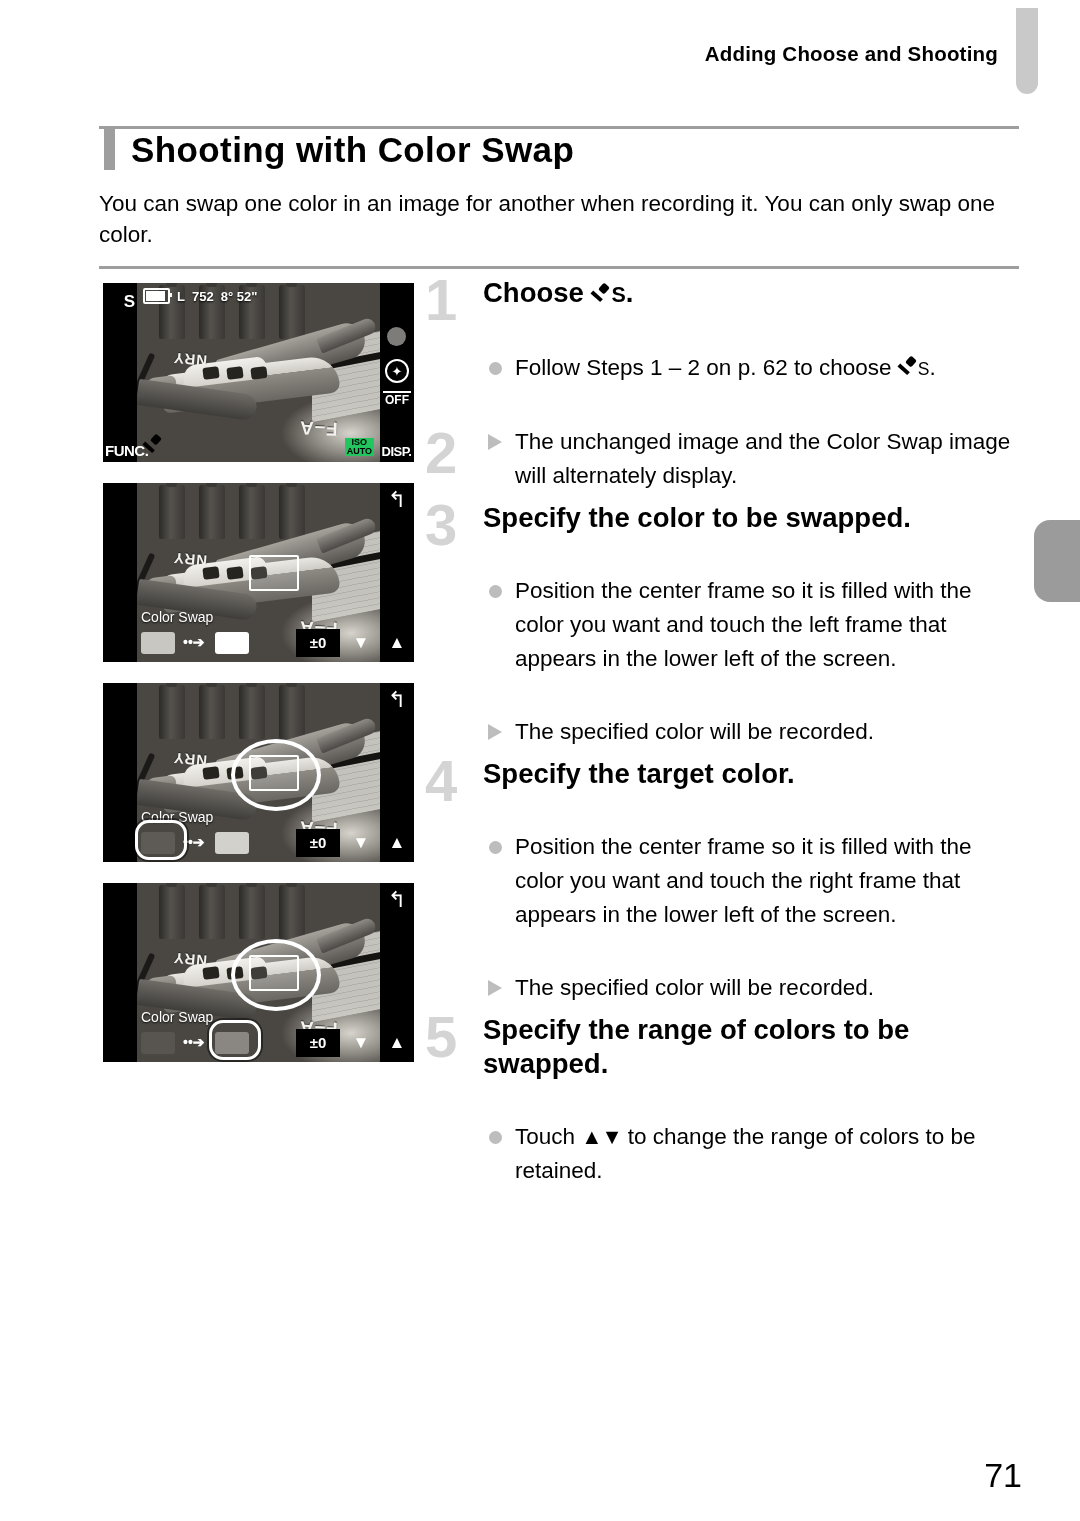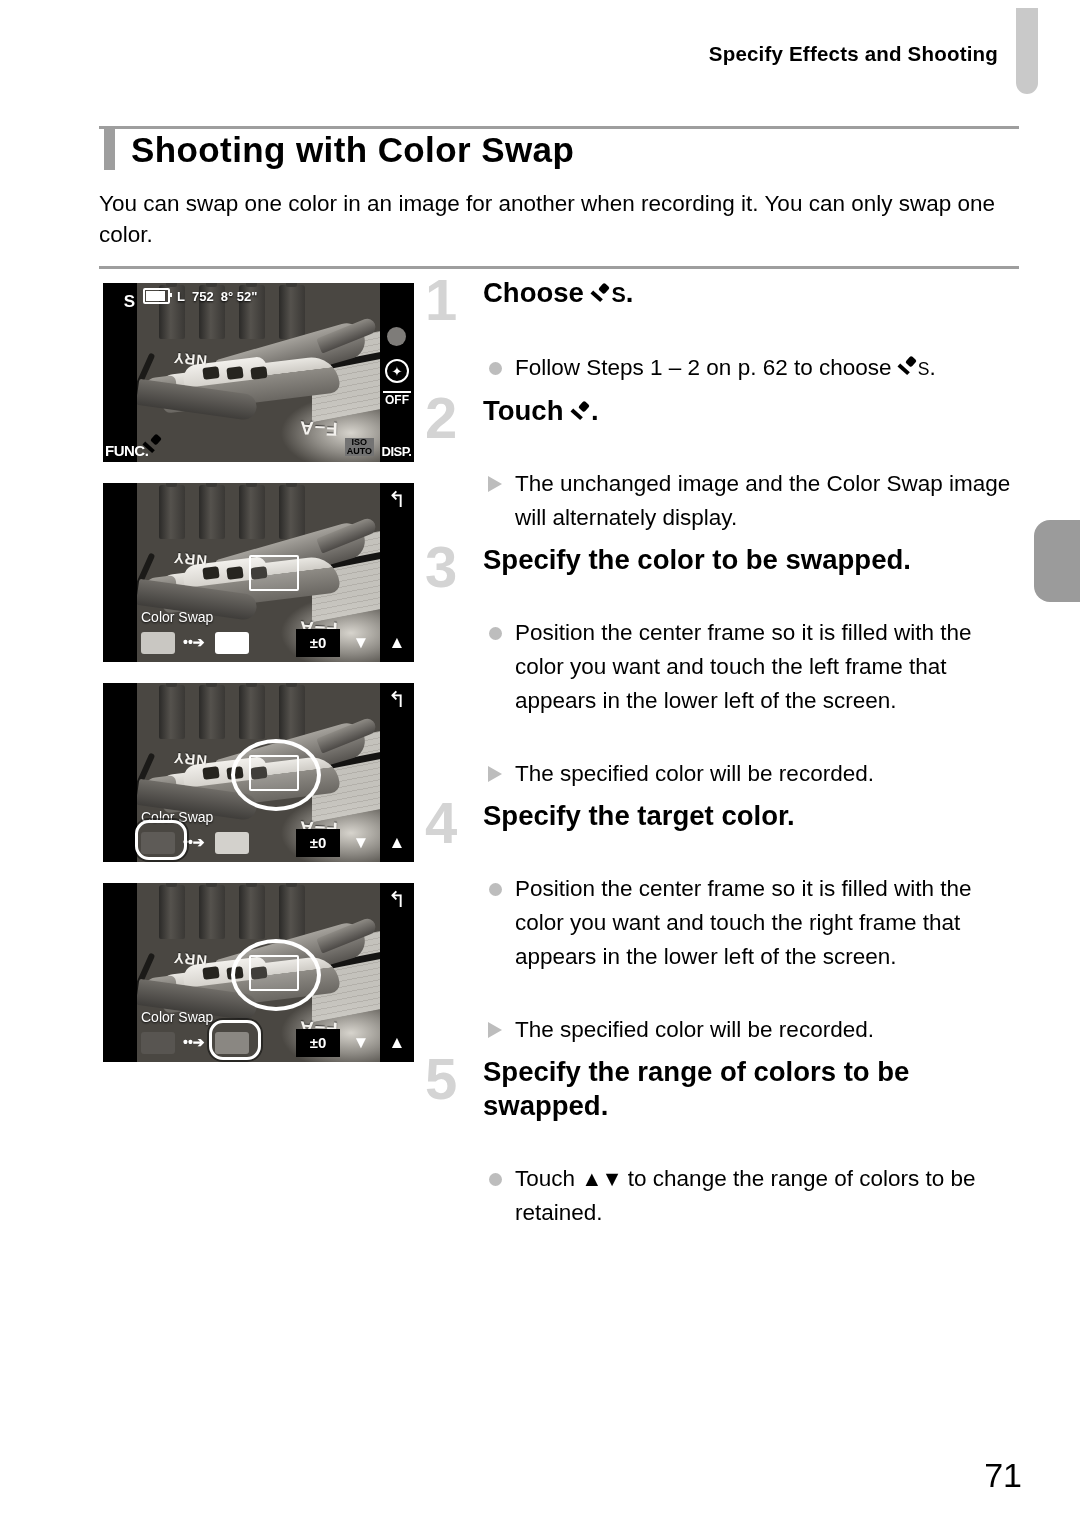--- a/index.html
+++ b/index.html
@@ -175,21 +175,21 @@
     box-sizing:border-box;
   }
   .off-ic{
     position:absolute;right:3px;top:108px;width:28px;height:20px;color:#fff;
     font-size:12px;font-weight:bold;text-align:center;border-top:2px solid #fff;
   }
   .iso{
     position:absolute;right:40px;bottom:6px;color:#fff;font-size:9px;font-weight:bold;
     text-align:center;line-height:9px;
   }
-  .iso b{display:block;background:#737373;color:#000;padding:0 2px;}
+  .iso b{display:block;background:#22c55e;color:#000;padding:0 2px;}
   .topbar-osd{
     position:absolute;left:40px;top:3px;right:40px;height:20px;
     color:#fff;font-size:13px;font-weight:bold;
     display:flex;align-items:center;gap:7px;white-space:nowrap;
     text-shadow:0 1px 2px rgba(0,0,0,.9);
   }
   .batt{
     display:inline-block;width:23px;height:12px;border:2px solid #fff;border-radius:2px;
     position:relative;
   }
@@ -291,21 +291,21 @@
     position:absolute;right:58px;bottom:26px;
     font-size:34px;
   }
 </style>
 </head>
 <body>
 
 <div class="page">
 
   <div class="runhead">
-    <span>Specify Effects and Shooting</span>
+    <span>Adding Choose and Shooting</span>
   </div>
   <div class="tab-top"></div>
   <div class="tab-mid"></div>
 
   <div class="rule r1"></div>
 
   <div class="title-wrap">
     <div class="title-bar"></div>
     <div class="title-txt">Shooting with Color Swap</div>
   </div>
@@ -487,21 +487,20 @@
   <div class="steps">
       <div class="step">
         <div class="stepnum">1</div>
         <div class="stephead">Choose <span class="ic ic-eyedrop"></span><span class="sub-s">S</span>.</div>
         <div class="bullets">
           <div class="bl"><span class="bdot"></span><span>Follow Steps 1 – 2 on p. 62 to choose <span class="ic ic-eyedrop"></span><span class="sub-s">S</span>.</span></div>
         </div>
       </div>
       <div class="step">
         <div class="stepnum">2</div>
-        <div class="stephead">Touch <span class="ic ic-eyedrop"></span>.</div>
         <div class="bullets">
           <div class="bl"><span class="btri"></span><span>The unchanged image and the Color Swap image will alternately display.</span></div>
         </div>
       </div>
       <div class="step">
         <div class="stepnum">3</div>
         <div class="stephead">Specify the color to be swapped.</div>
         <div class="bullets">
           <div class="bl"><span class="bdot"></span><span>Position the center frame so it is filled with the color you want and touch the left frame that appears in the lower left of the screen.</span></div>
           <div class="bl"><span class="btri"></span><span>The specified color will be recorded.</span></div>

